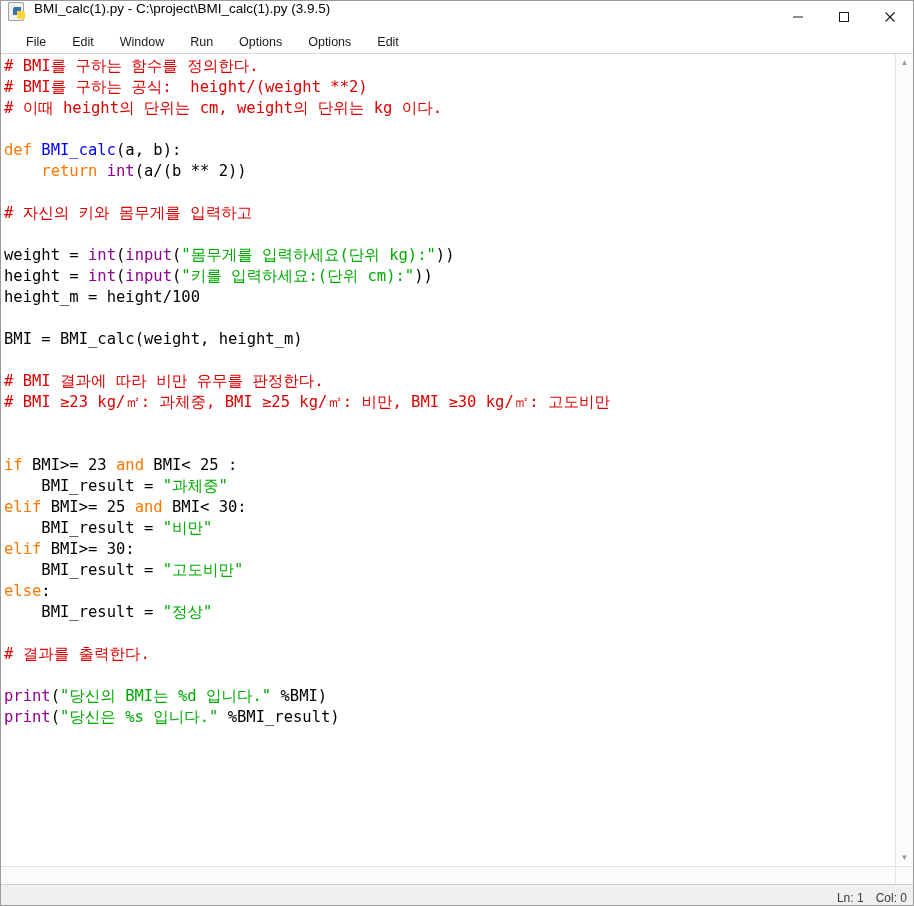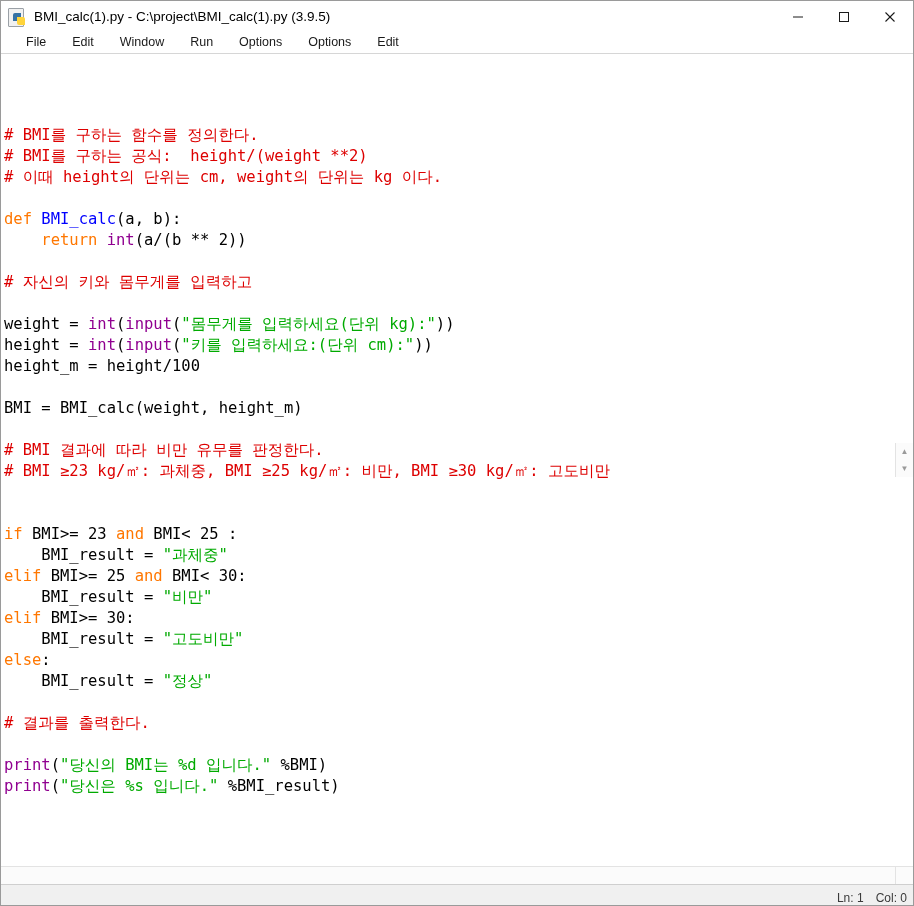--- a/index.html
+++ b/index.html
@@ -23,21 +23,20 @@
     box-sizing: border-box;
     position: relative;
   }
 
   
   .titlebar {
     height: 31px;
     min-height: 31px;
     background: #ffffff;
     display: flex;
-    align-items: center;
     padding-left: 6px;
     box-sizing: border-box;
   }
   .app-icon {
     width: 20px;
     height: 20px;
     margin-right: 7px;
     position: relative;
     flex: 0 0 auto;
   }
@@ -108,21 +107,20 @@
     margin-left: 12px;
   }
 
   
   .editor-wrap {
     flex: 1 1 auto;
     display: flex;
     position: relative;
     min-height: 0;
     background: #ffffff;
-    align-items: center;
   }
   .code-area {
     flex: 1 1 auto;
     padding: 2px 0 0 3px;
     overflow: hidden;
     background: #ffffff;
     position: relative;
   }
   pre.code {
     margin: 0;

